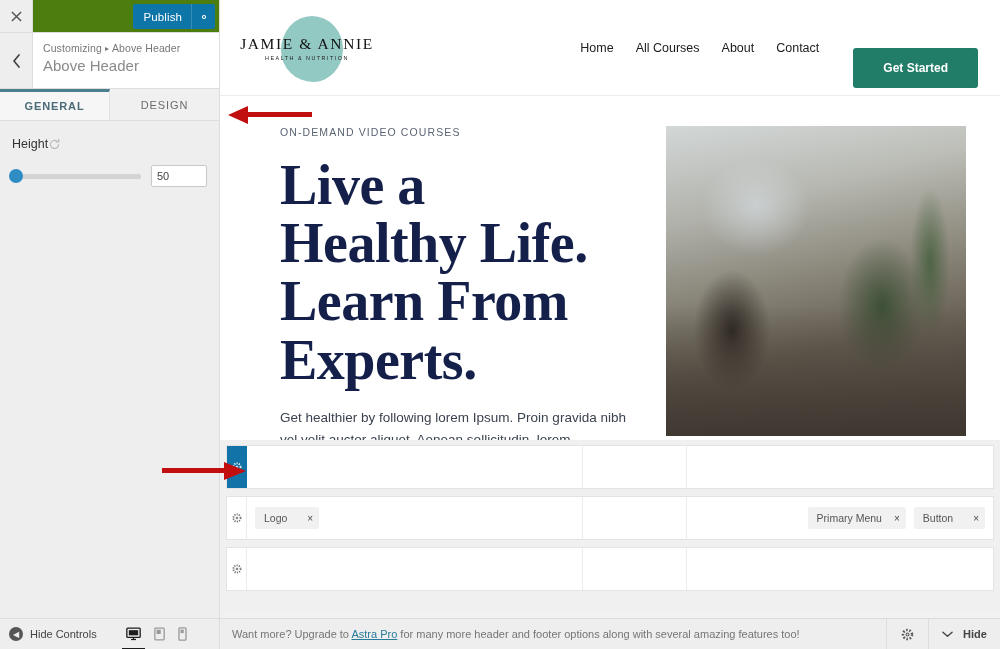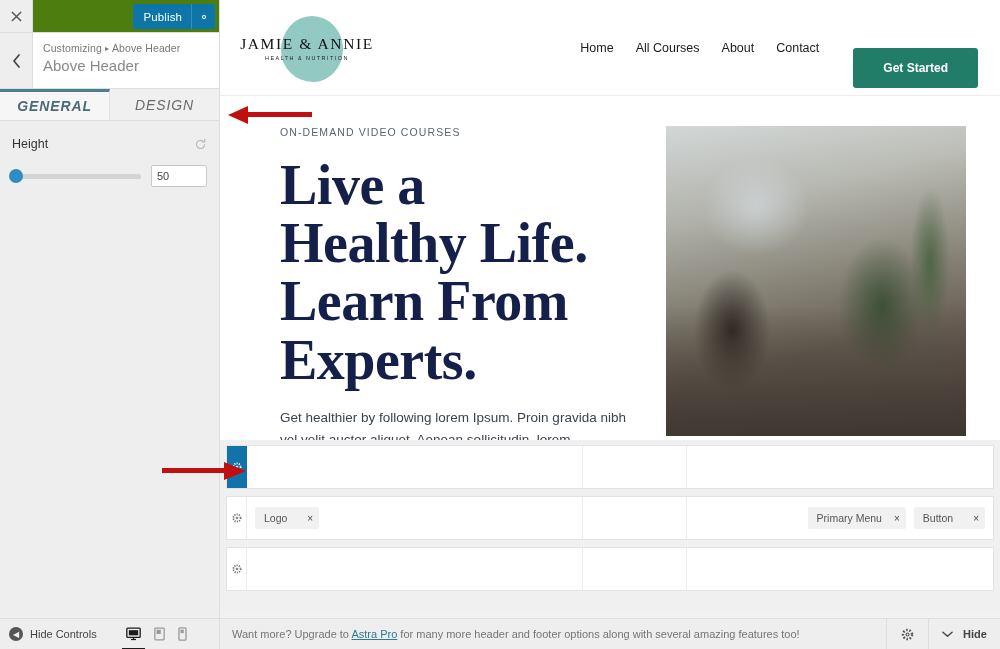--- a/index.html
+++ b/index.html
@@ -77,37 +77,36 @@
 
   .tabs {
     display: flex;
     background: #f6f6f6;
     border-bottom: 1px solid #dddddd;
     height: 32px;
   }
   .tab {
     flex: 1;
     display: flex; align-items: center; justify-content: center;
-    font-size: 14px; letter-spacing: .9px;
+    font-size: 11px; letter-spacing: .9px;
     color: #6b6b6b;
     cursor: pointer;
     background: #f0f0f0;
     border-right: 1px solid #e2e2e2;
-    font-style: italic;
   }
   .tab.active {
     background: #f6f6f6;
     color: #4a6b75;
     border-top: 3px solid #4c7f8d;
     font-weight: 600;
   }
   .tab:last-child { border-right: none; }
 
   .control-area { padding: 16px 12px 0 12px; }
-  .ctrl-row { display: flex; align-items: center; justify-content: space-between; }
+  .ctrl-row { display: flex; align-items: center; }
   .ctrl-label { font-size: 12.5px; color: #333; }
   .reset-icon { color: #b9b9b9; cursor: pointer; display: flex; }
   .slider-row { display: flex; align-items: center; margin-top: 14px; gap: 10px; }
   .slider-track {
     position: relative; flex: 1; height: 5px;
     background: #d4d4d4; border-radius: 3px;
     cursor: pointer;
   }
   .slider-thumb {
     position: absolute; left: 4px; top: 50%;

